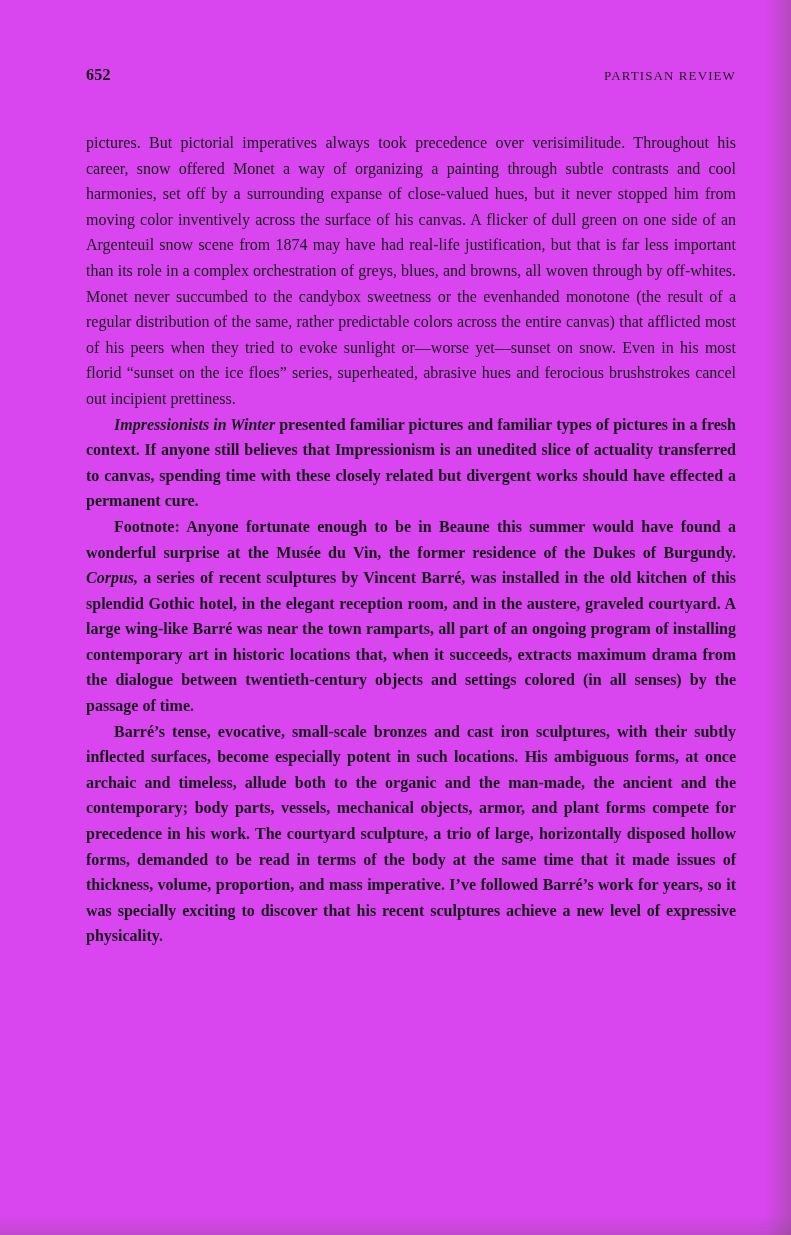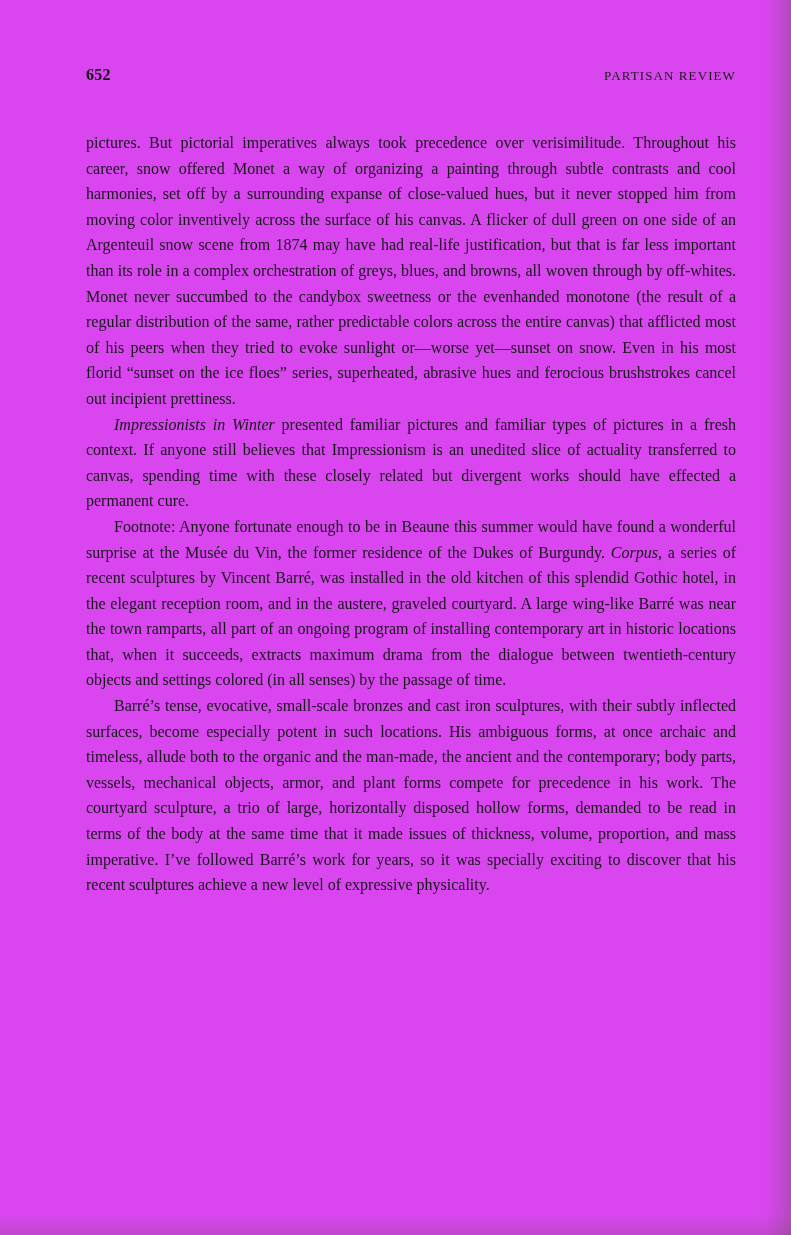--- a/index.html
+++ b/index.html
@@ -67,20 +67,21 @@
     margin: 0;
     font-size: 16px;
     line-height: 25.6px;
     text-align: justify;
     text-justify: inter-word;
     color: #17171a;
     hyphens: none;
   }
   .body-text p.indent {
     text-indent: 28px;
+    font-weight: bold;
   }
   .body-text p + p {
     margin-top: 0;
   }
   em {
     font-style: italic;
   }
 </style>
 </head>
 <body>

